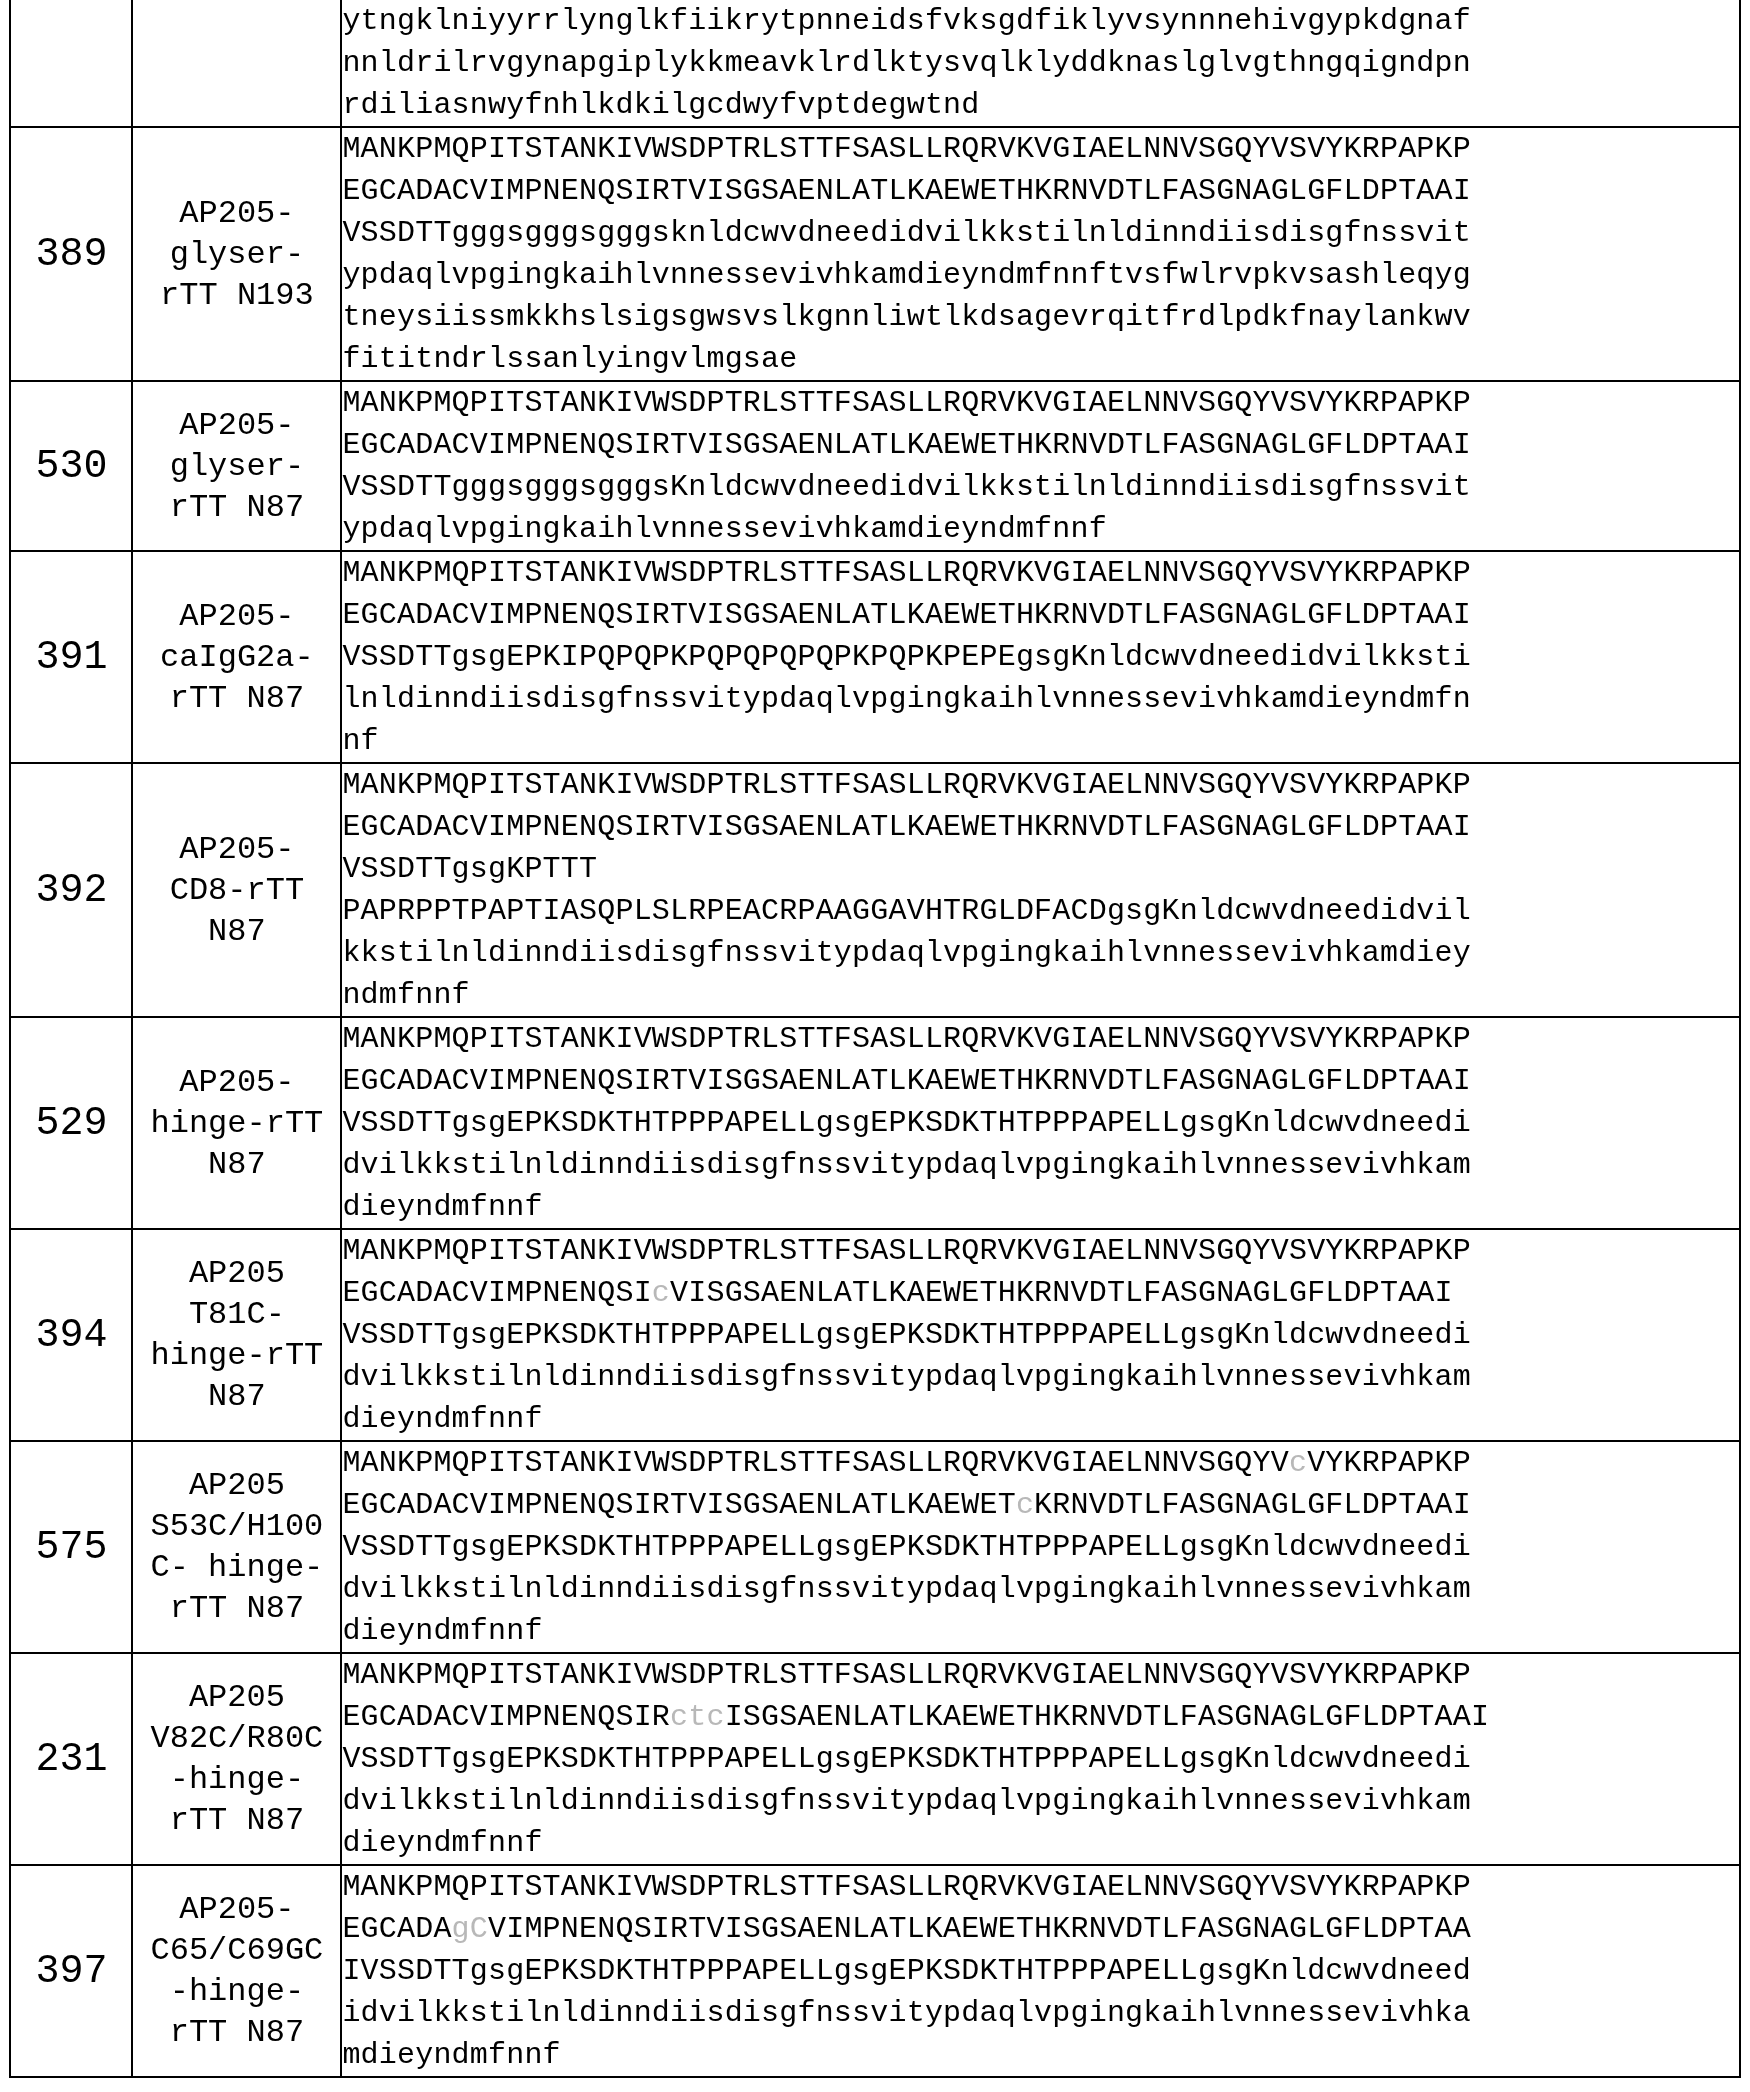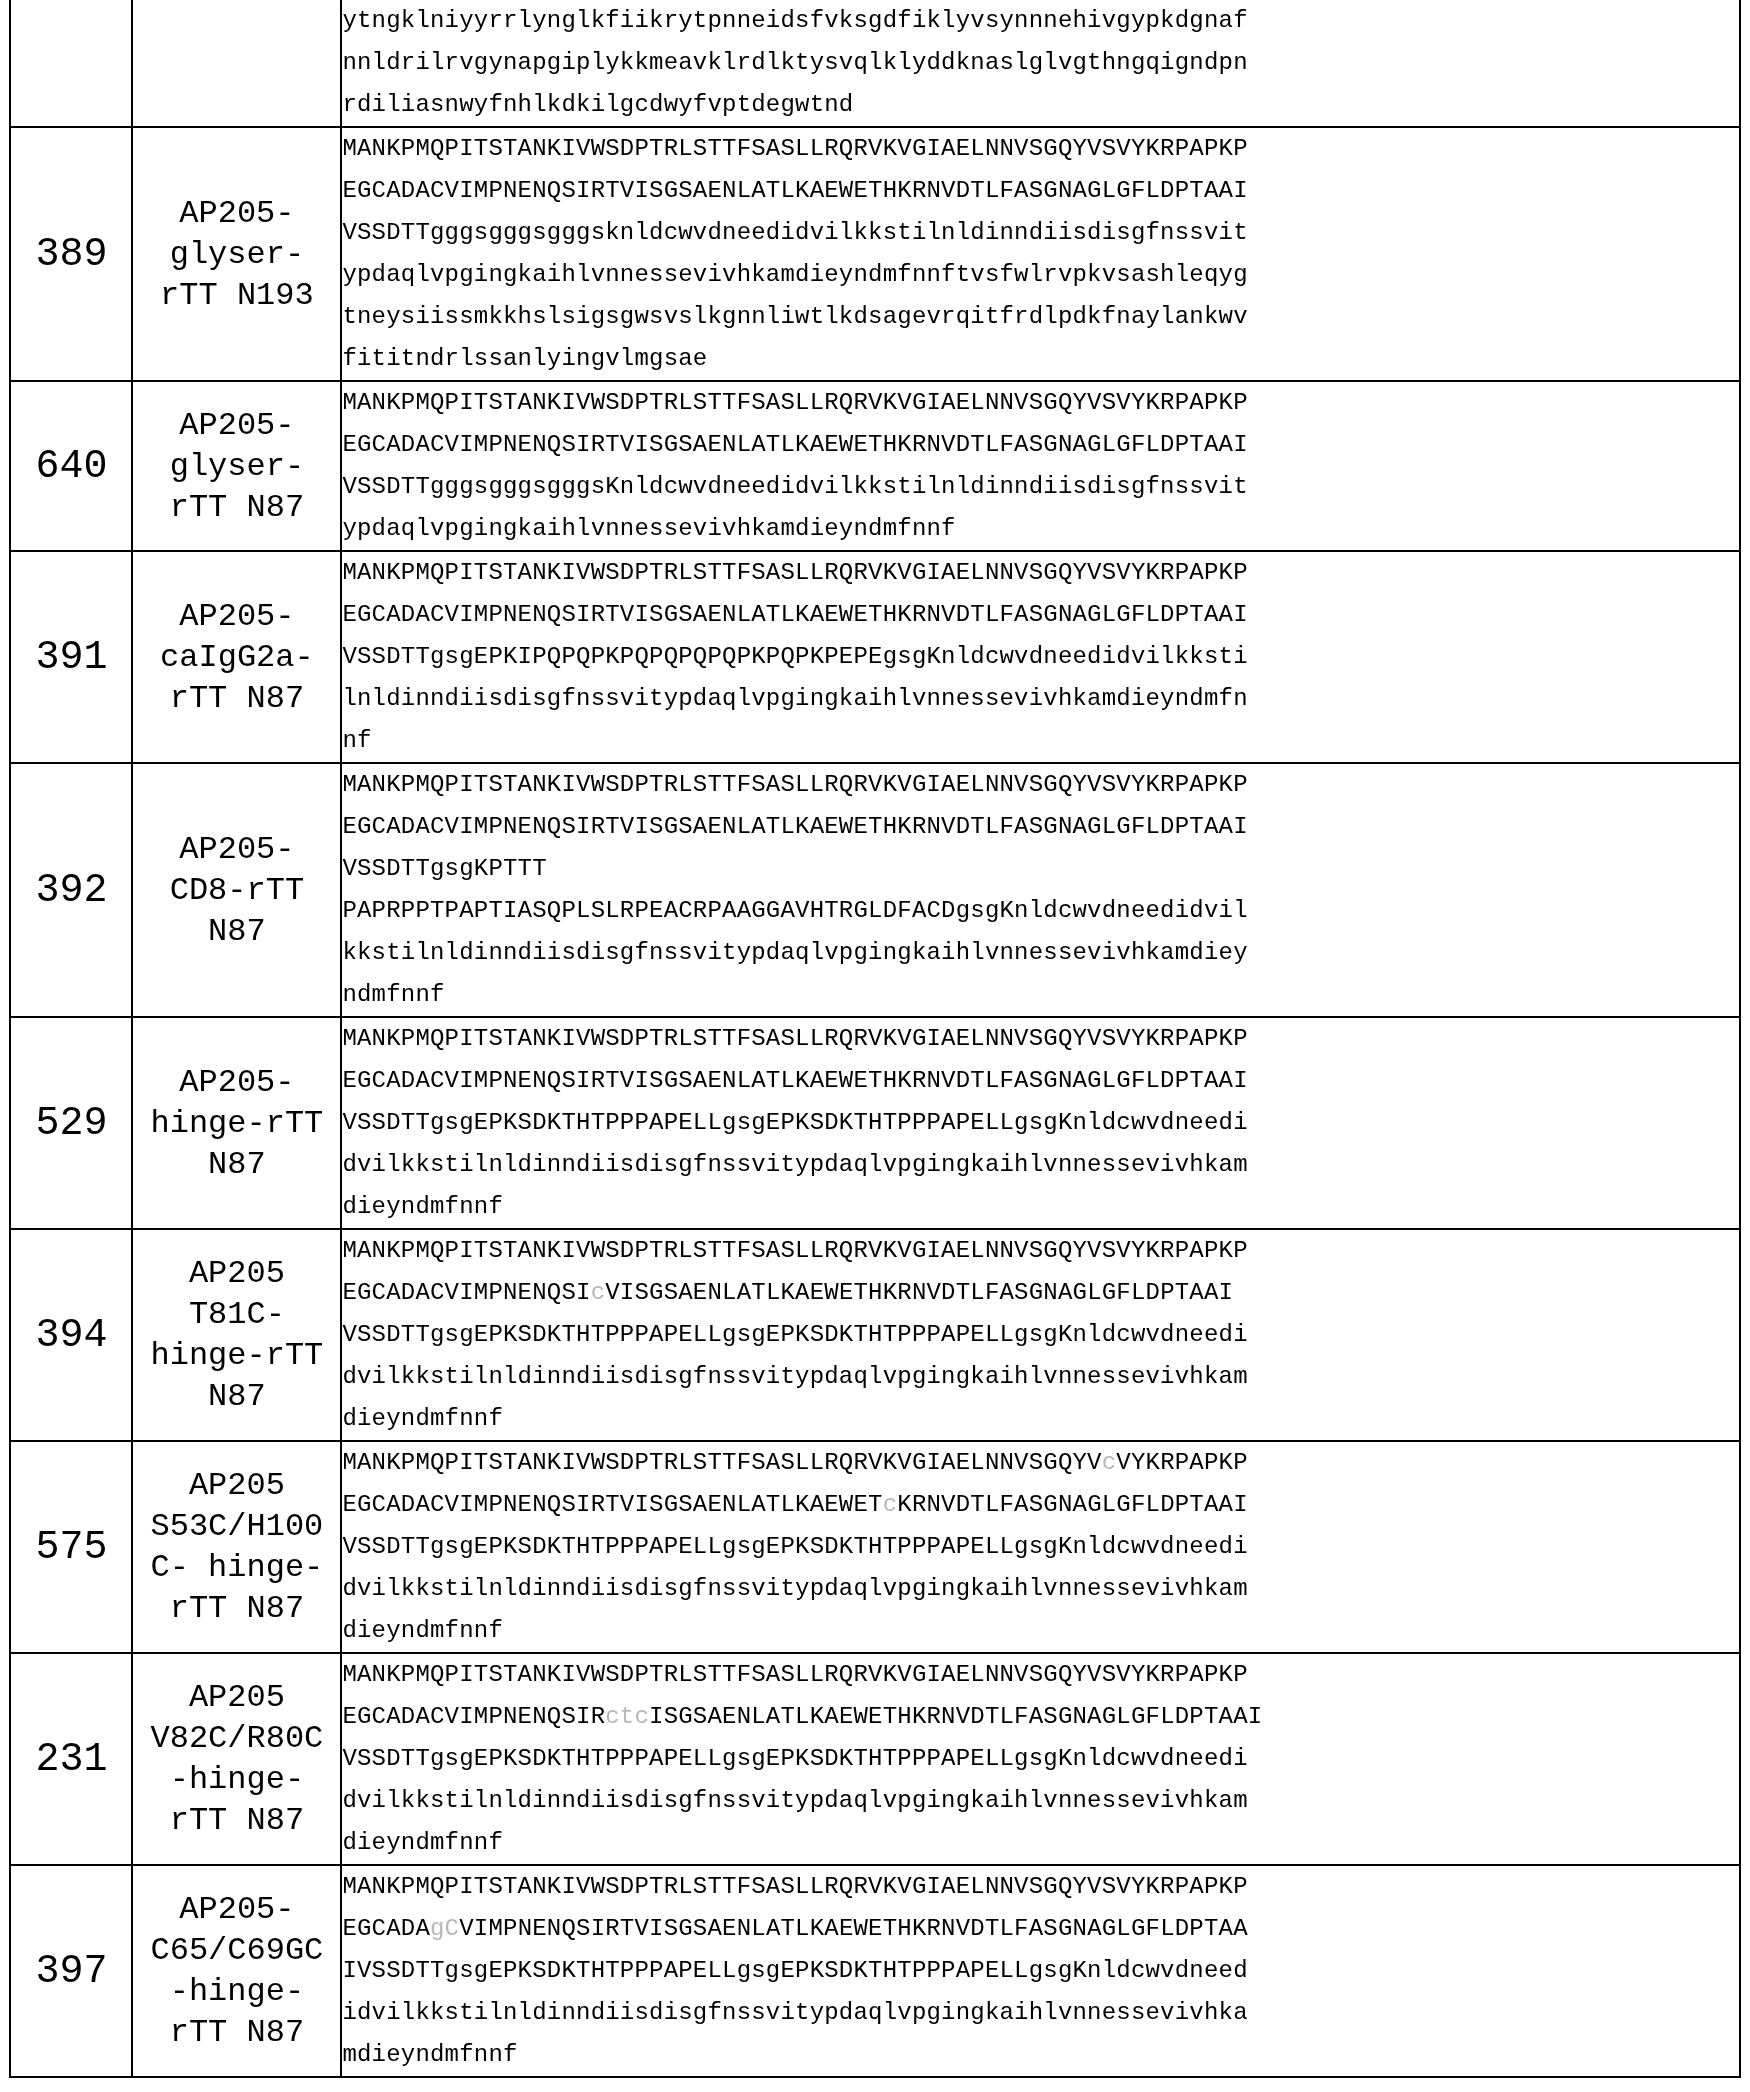--- a/index.html
+++ b/index.html
@@ -15,21 +15,21 @@
     border: 2.8px solid #000;
     vertical-align: middle;
     padding: 0;
   }
   col.c-id { width: 122px; }
   col.c-name { width: 209px; }
   col.c-seq { width: 1399px; }
   td.cell-id { text-align: center; font-size: 40px; line-height: 41px; }
   td.cell-name { text-align: center; font-size: 32px; line-height: 41px; word-break: break-all; }
   td.cell-seq { text-align: left; vertical-align: top; padding: 5.6px 0 5.6px 3.8px; }
-  .seq-line { font-size: 24px; line-height: 42px; white-space: pre; letter-spacing: 0.2px; height: 42px; }
+  .seq-line { font-size: 30px; line-height: 42px; white-space: pre; letter-spacing: 0.2px; height: 42px; }
   .faint { color: #b8b8b8; }
   tr.row-top td { border-top: none; }
   tr.row-top td.cell-seq { padding-top: 0; }
 </style>
 </head>
 <body>
 
 <table class="seq-table">
   <colgroup>
       <col class="c-id">
@@ -56,21 +56,21 @@
     <td class="cell-seq">
           <div class="seq-line"><span>MANKPMQPITSTANKIVWSDPTRLSTTFSASLLRQRVKVGIAELNNVSGQYVSVYKRPAPKP</span></div>
           <div class="seq-line"><span>EGCADACVIMPNENQSIRTVISGSAENLATLKAEWETHKRNVDTLFASGNAGLGFLDPTAAI</span></div>
           <div class="seq-line"><span>VSSDTTgggsgggsgggsknldcwvdneedidvilkkstilnldinndiisdisgfnssvit</span></div>
           <div class="seq-line"><span>ypdaqlvpgingkaihlvnnessevivhkamdieyndmfnnftvsfwlrvpkvsashleqyg</span></div>
           <div class="seq-line"><span>tneysiissmkkhslsigsgwsvslkgnnliwtlkdsagevrqitfrdlpdkfnaylankwv</span></div>
           <div class="seq-line"><span>fititndrlssanlyingvlmgsae</span></div>
         </td>
   </tr>
       <tr>
-    <td class="cell-id"><span>640</span></td>
+    <td class="cell-id"><span>530</span></td>
     <td class="cell-name">
           <div>AP205-</div>
           <div>glyser-</div>
           <div>rTT N87</div>
         </td>
     <td class="cell-seq">
           <div class="seq-line"><span>MANKPMQPITSTANKIVWSDPTRLSTTFSASLLRQRVKVGIAELNNVSGQYVSVYKRPAPKP</span></div>
           <div class="seq-line"><span>EGCADACVIMPNENQSIRTVISGSAENLATLKAEWETHKRNVDTLFASGNAGLGFLDPTAAI</span></div>
           <div class="seq-line"><span>VSSDTTgggsgggsgggsKnldcwvdneedidvilkkstilnldinndiisdisgfnssvit</span></div>
           <div class="seq-line"><span>ypdaqlvpgingkaihlvnnessevivhkamdieyndmfnnf</span></div>

